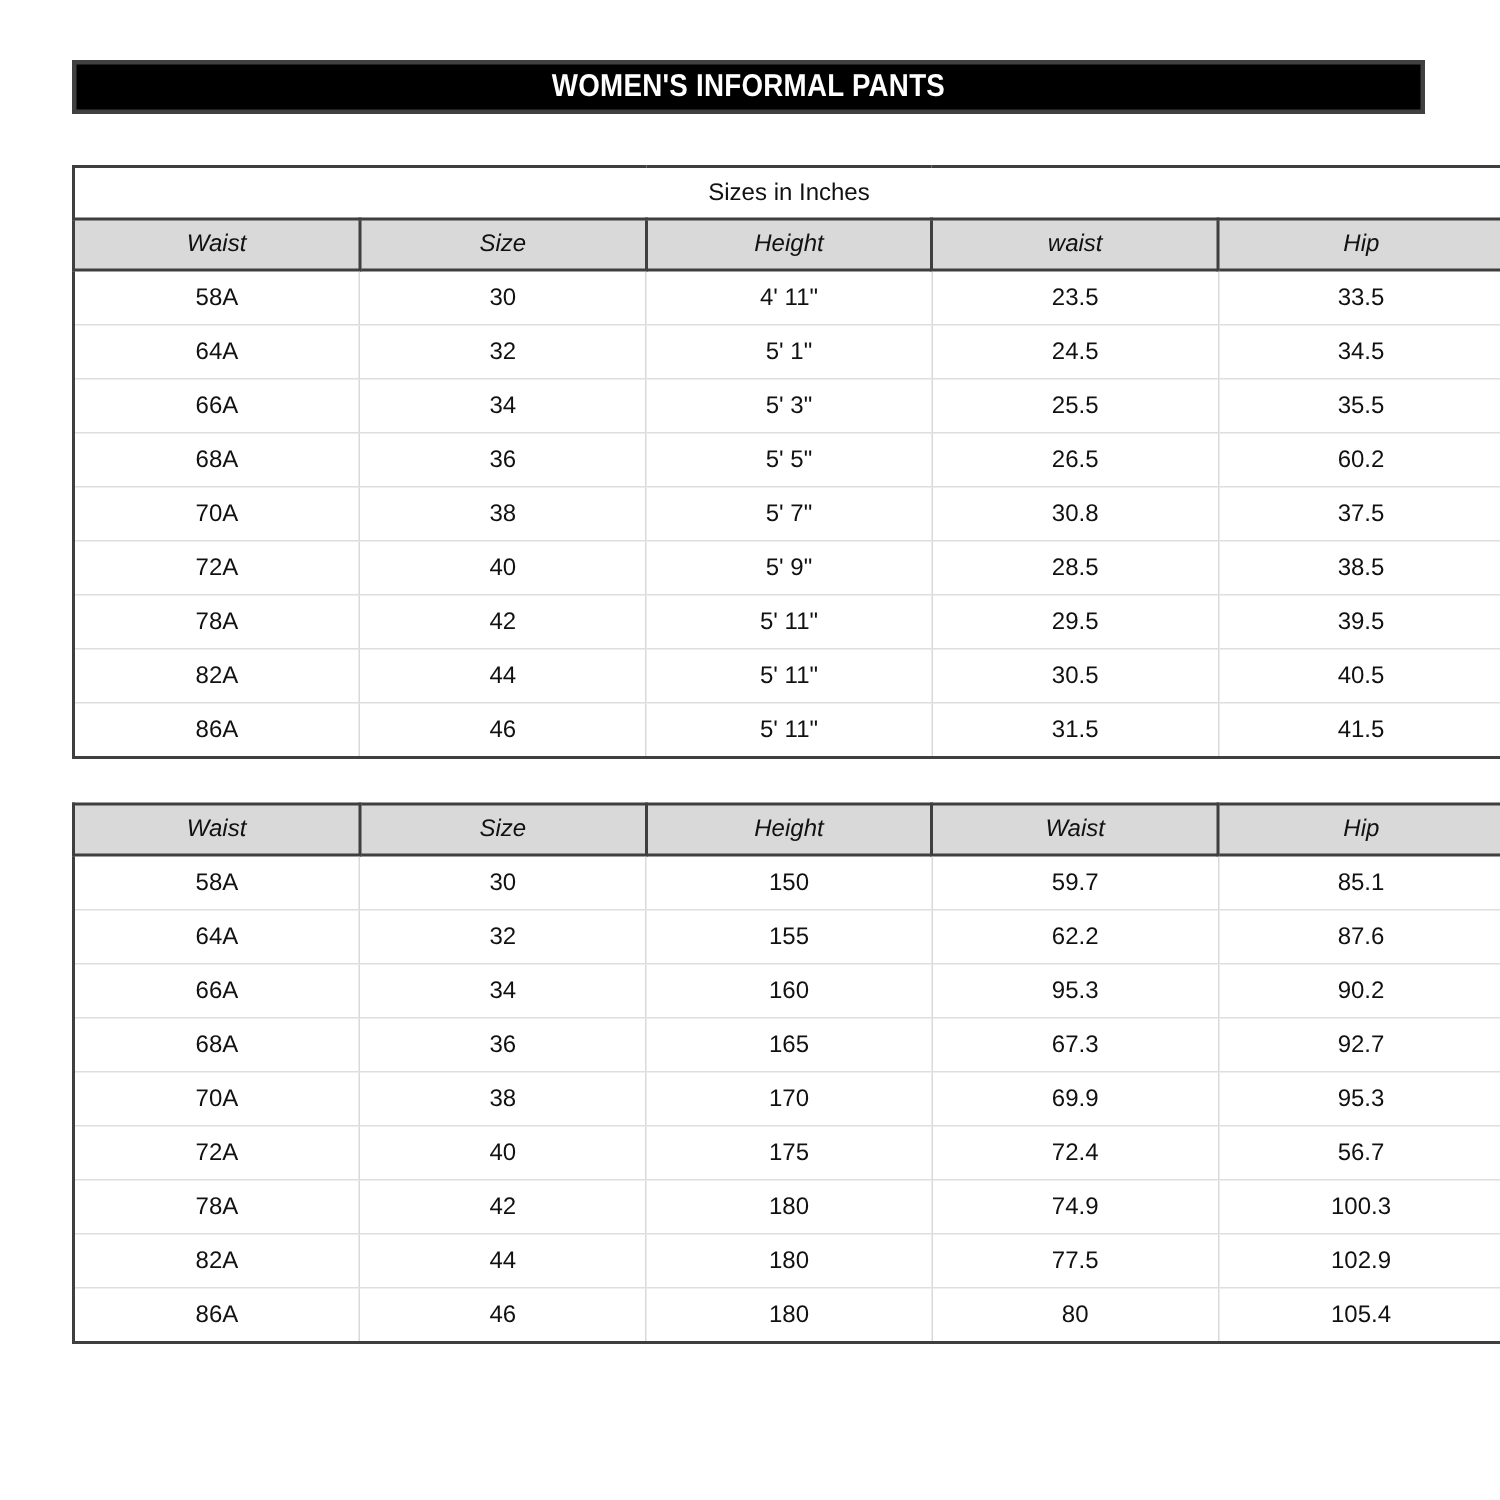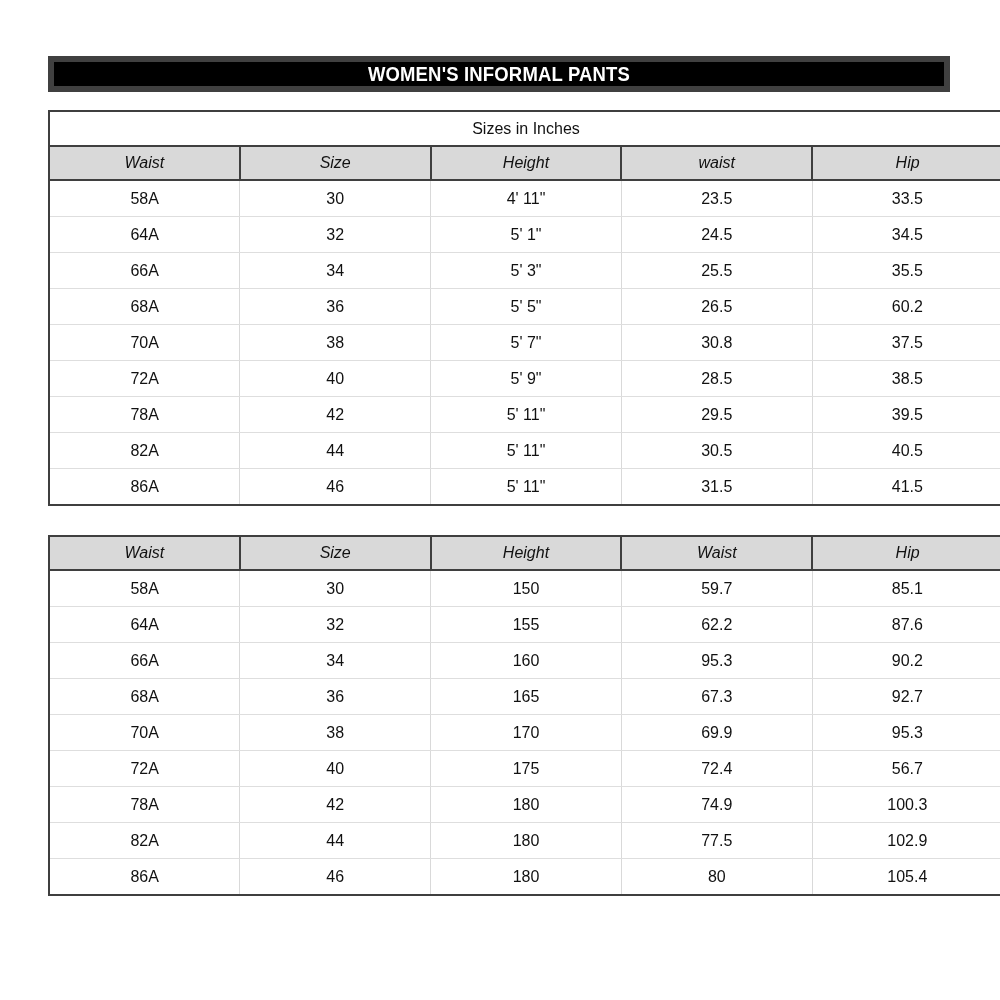--- a/index.html
+++ b/index.html
@@ -12,25 +12,25 @@
   .page {
     position: relative;
     width: 1000px;
     height: 1000px;
     background: #ffffff;
     overflow: hidden;
   }
   .banner {
     position: absolute;
     left: 48px;
-    top: 56px;
+    top: 40px;
     width: 902px;
     height: 36px;
     background: #000000;
-    border: 6px solid #404040;
+    border: 3px solid #404040;
     box-sizing: border-box;
     display: flex;
     align-items: center;
     justify-content: center;
   }
   .banner .banner-text {
     color: #ffffff;
     font-weight: bold;
     font-size: 21px;
     letter-spacing: 0.2px;

